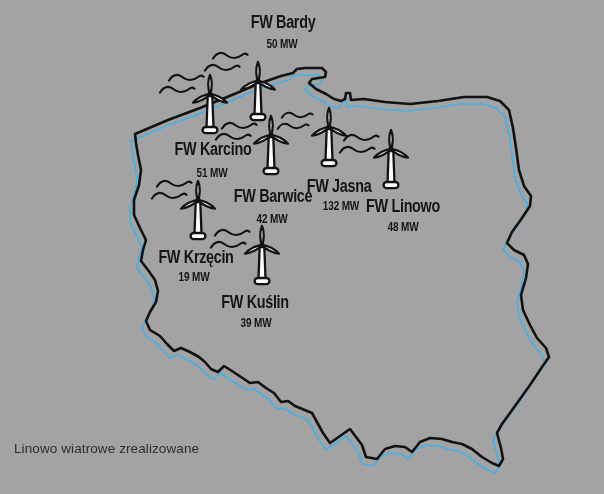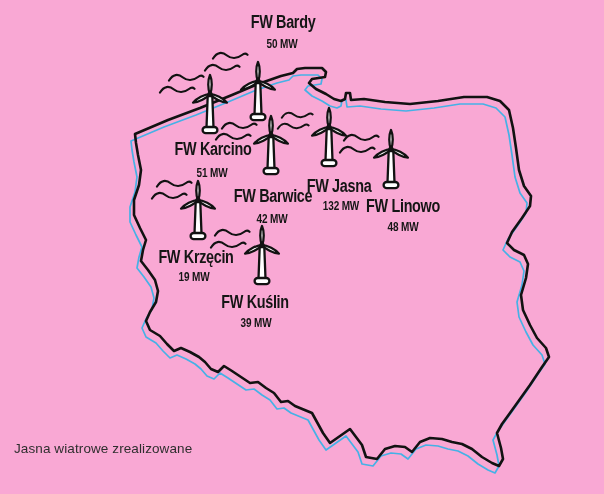--- a/index.html
+++ b/index.html
@@ -1,19 +1,19 @@
 <!DOCTYPE html>
 <html><head>
 <meta charset="utf-8">
 <style>
   html,body{margin:0;padding:0;background:#fff;}
   .stage{
     position:relative;
     width:604px;height:494px;
-    background:#f9a8d4;
+    background:#a3a3a3;
     overflow:hidden;
     font-family:"Liberation Sans", sans-serif;
   }
   .map-svg{position:absolute;left:0;top:0;width:604px;height:494px;}
   .farm-label{
     position:absolute;
     text-align:center;
     color:#151515;
     white-space:nowrap;
     transform:scaleX(0.80);
@@ -111,16 +111,16 @@
   <div class="farm-label farm-name" style="left:323px;top:196px;">FW Linowo</div>
   <div class="farm-label farm-mw" style="left:343px;top:220px;">48 MW</div>
 
   <div class="farm-label farm-name" style="left:116px;top:247px;">FW Krzęcin</div>
   <div class="farm-label farm-mw" style="left:134px;top:270px;">19 MW</div>
 
   <div class="farm-label farm-name" style="left:175px;top:292px;">FW Kuślin</div>
   <div class="farm-label farm-mw" style="left:196px;top:316px;">39 MW</div>
 
   <div class="caption">
-    <div>Jasna wiatrowe zrealizowane</div>
+    <div>Linowo wiatrowe zrealizowane</div>
   </div>
 
 </div>
 
 </body></html>

